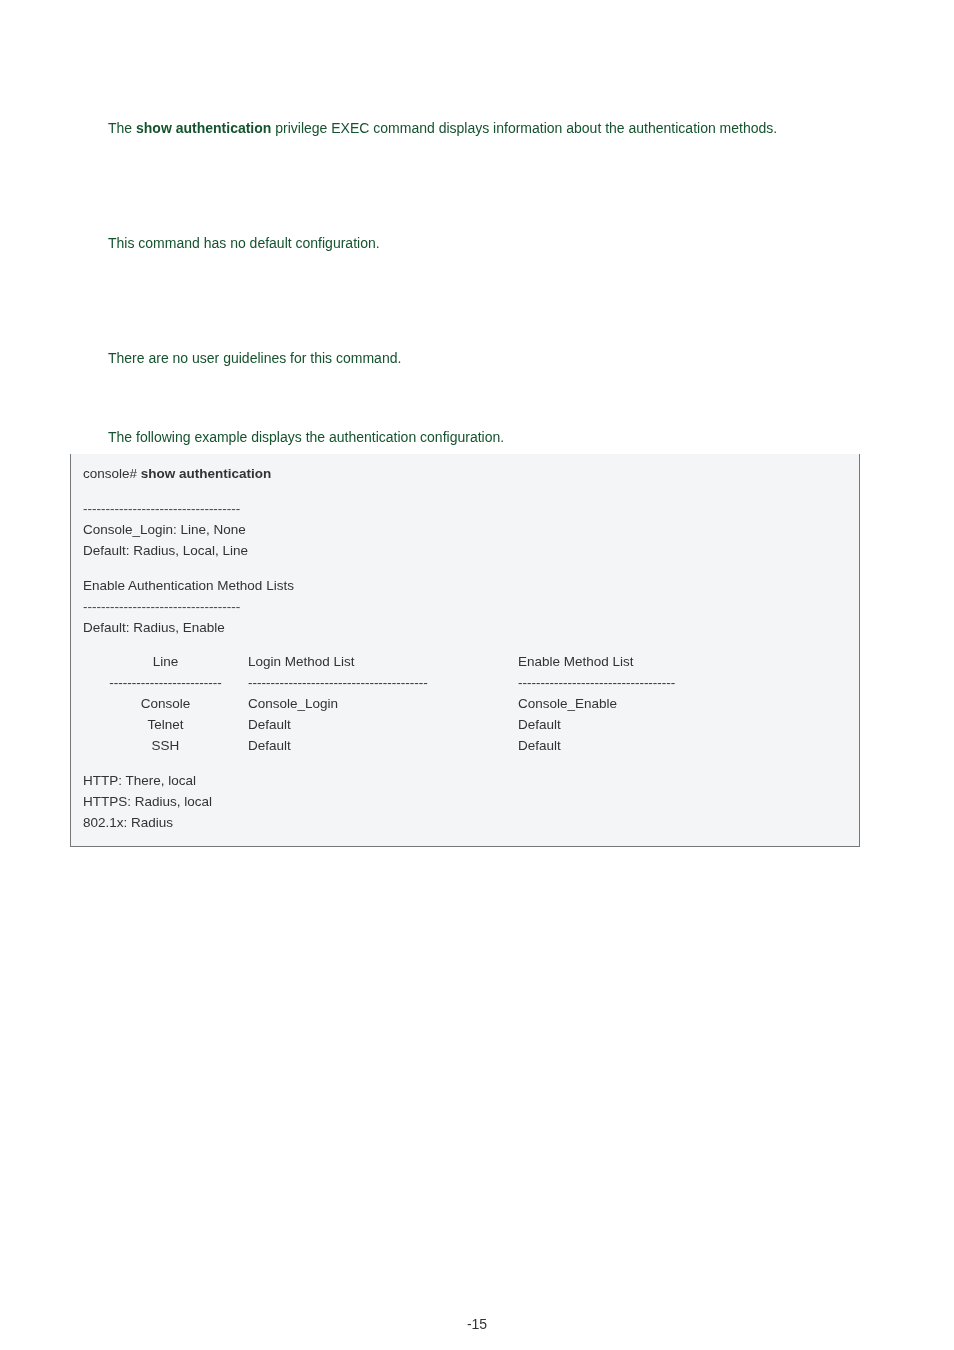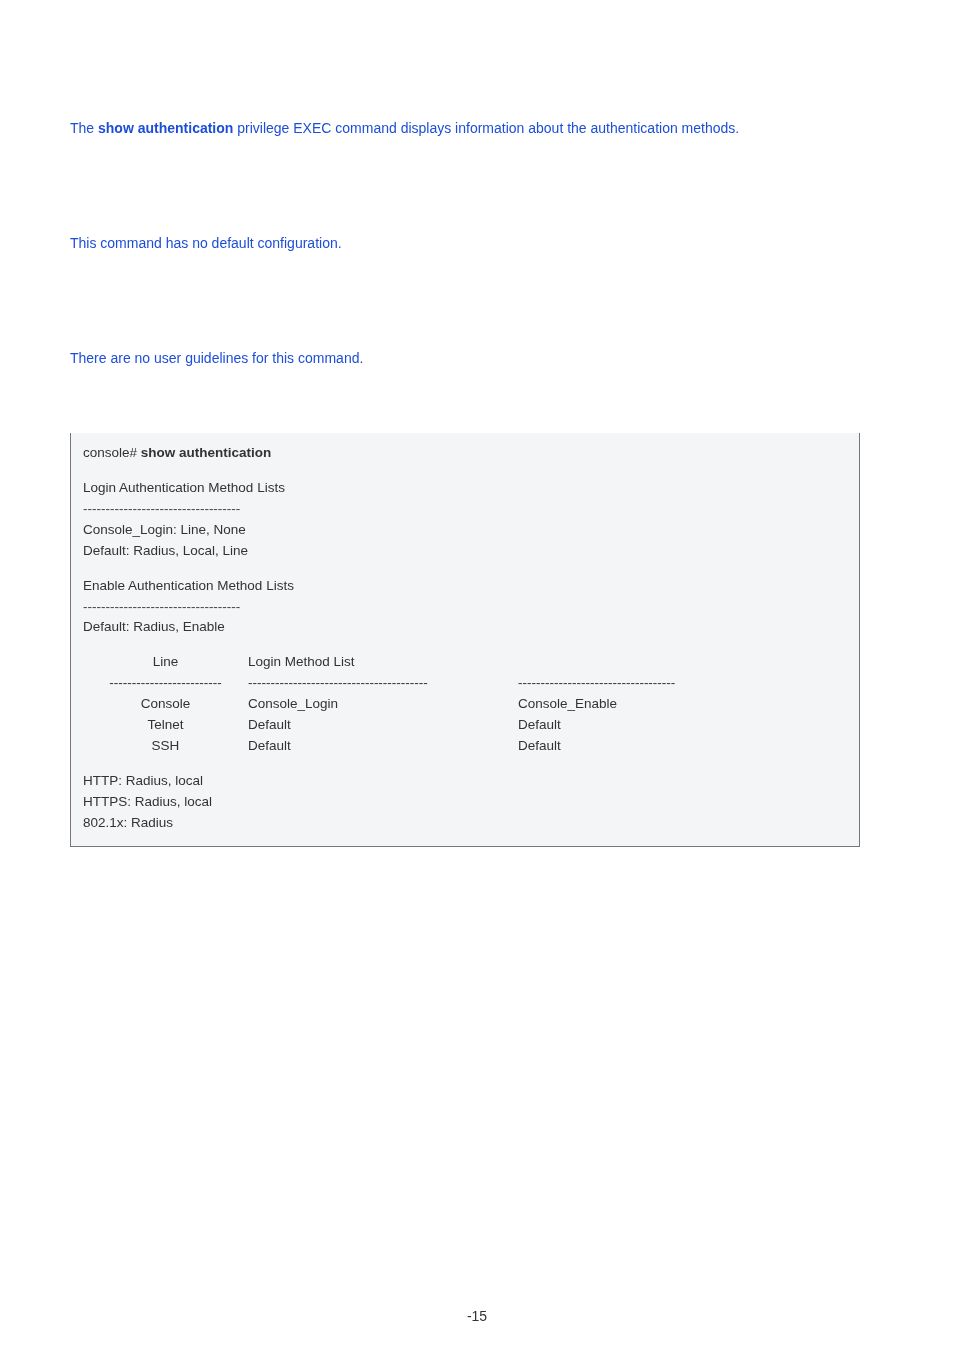--- a/index.html
+++ b/index.html
@@ -14,21 +14,22 @@
   .page {
     position: relative;
     width: 954px;
     height: 1350px;
     box-sizing: border-box;
     padding: 60px 70px 40px 70px;
   }
   .para {
     font-size: 14px;
     line-height: 1.5;
-    color: #1d4ed8;
+    color: #14532d;
+    margin-left: 38px;
   }
   .bold-inline {
     font-weight: bold;
   }
   .gap-med   { height: 36px; }
   .gap-large { height: 58px; }
 
   
   .code-block {
     border-left: 1px solid #777;
@@ -47,21 +48,21 @@
   .code-block .prompt .cmd { font-weight: bold; }
   .code-block .sep { color:#444; }
   .cb-row { display:flex; }
   .cb-col1 { width: 165px; text-align: center; }
   .cb-col2 { width: 270px; }
   .cb-col3 { flex: 1; }
   .cb-spacer { height: 14px; }
 
   .page-num {
     position: absolute;
-    bottom: 26px;
+    bottom: 18px;
     left: 0;
     width: 954px;
     text-align: center;
     font-size: 14px;
     color: #333;
   }
 </style>
 </head>
 <body>
 
@@ -80,41 +81,42 @@
 
   <div class="gap-med"></div>
 
 
   <div class="gap-large"></div>
 
   <div class="para">There are no user guidelines for this command.</div>
 
   <div class="gap-large"></div>
 
+  <div class="para">The following example displays the authentication configuration.</div>
 
   <div class="code-block">
     <div class="prompt">
       <span>console#</span><span class="cmd"> show authentication</span>
     </div>
     <div class="cb-spacer"></div>
 
-    <div>Login Authentication Method Lists</div>
     <div class="sep">-----------------------------------</div>
     <div>Console_Login: Line, None</div>
     <div>Default: Radius, Local, Line</div>
     <div class="cb-spacer"></div>
 
     <div>Enable Authentication Method Lists</div>
     <div class="sep">-----------------------------------</div>
     <div>Default: Radius, Enable</div>
     <div class="cb-spacer"></div>
 
     <div class="cb-row">
       <div class="cb-col1">Line</div>
       <div class="cb-col2">Login Method List</div>
+      <div class="cb-col3">Enable Method List</div>
     </div>
     <div class="cb-row dash">
       <div class="cb-col1">-------------------------</div>
       <div class="cb-col2">----------------------------------------</div>
       <div class="cb-col3"> -----------------------------------</div>
     </div>
     <div class="cb-row">
       <div class="cb-col1">Console</div>
       <div class="cb-col2">Console_Login</div>
       <div class="cb-col3">Console_Enable</div>
@@ -124,19 +126,19 @@
       <div class="cb-col2">Default</div>
       <div class="cb-col3">Default</div>
     </div>
     <div class="cb-row">
       <div class="cb-col1">SSH</div>
       <div class="cb-col2"> Default</div>
       <div class="cb-col3"> Default</div>
     </div>
     <div class="cb-spacer"></div>
 
-    <div>HTTP: Radius, local</div>
+    <div>HTTP: There, local</div>
     <div>HTTPS: Radius, local</div>
     <div>802.1x: Radius</div>
   </div>
 
   <div class="page-num">-15</div>
 </div>
 
 </body></html>

